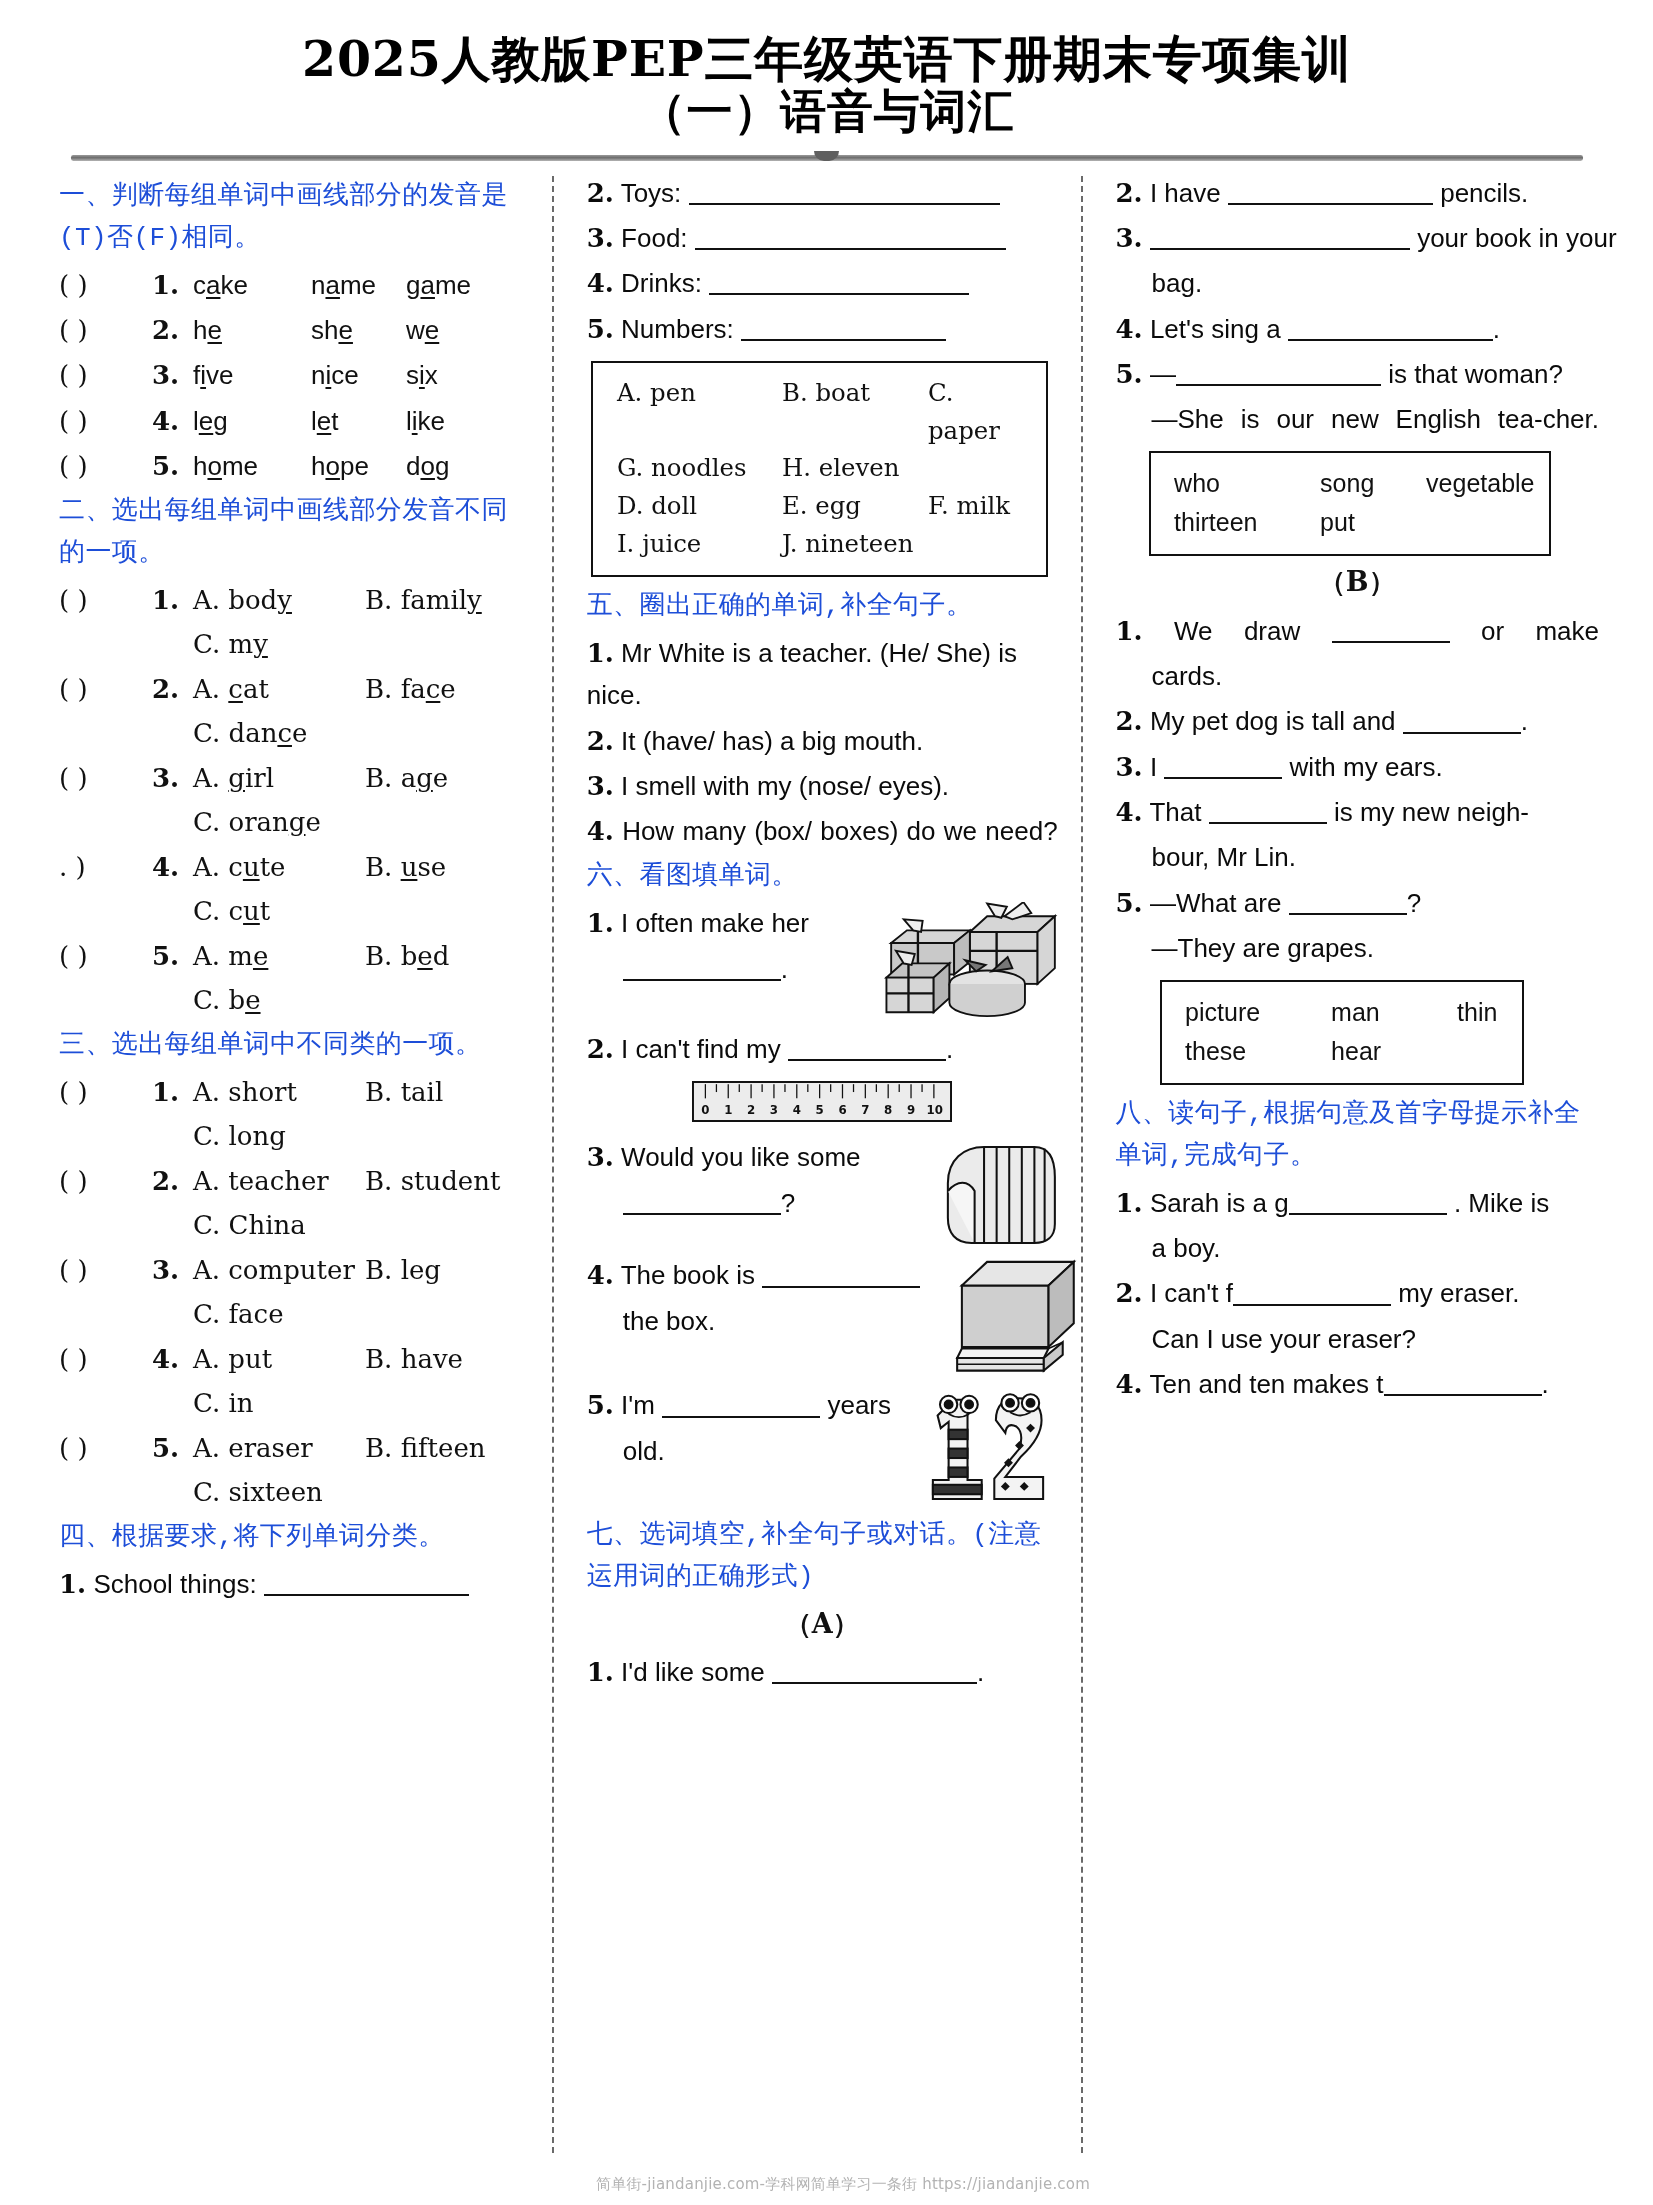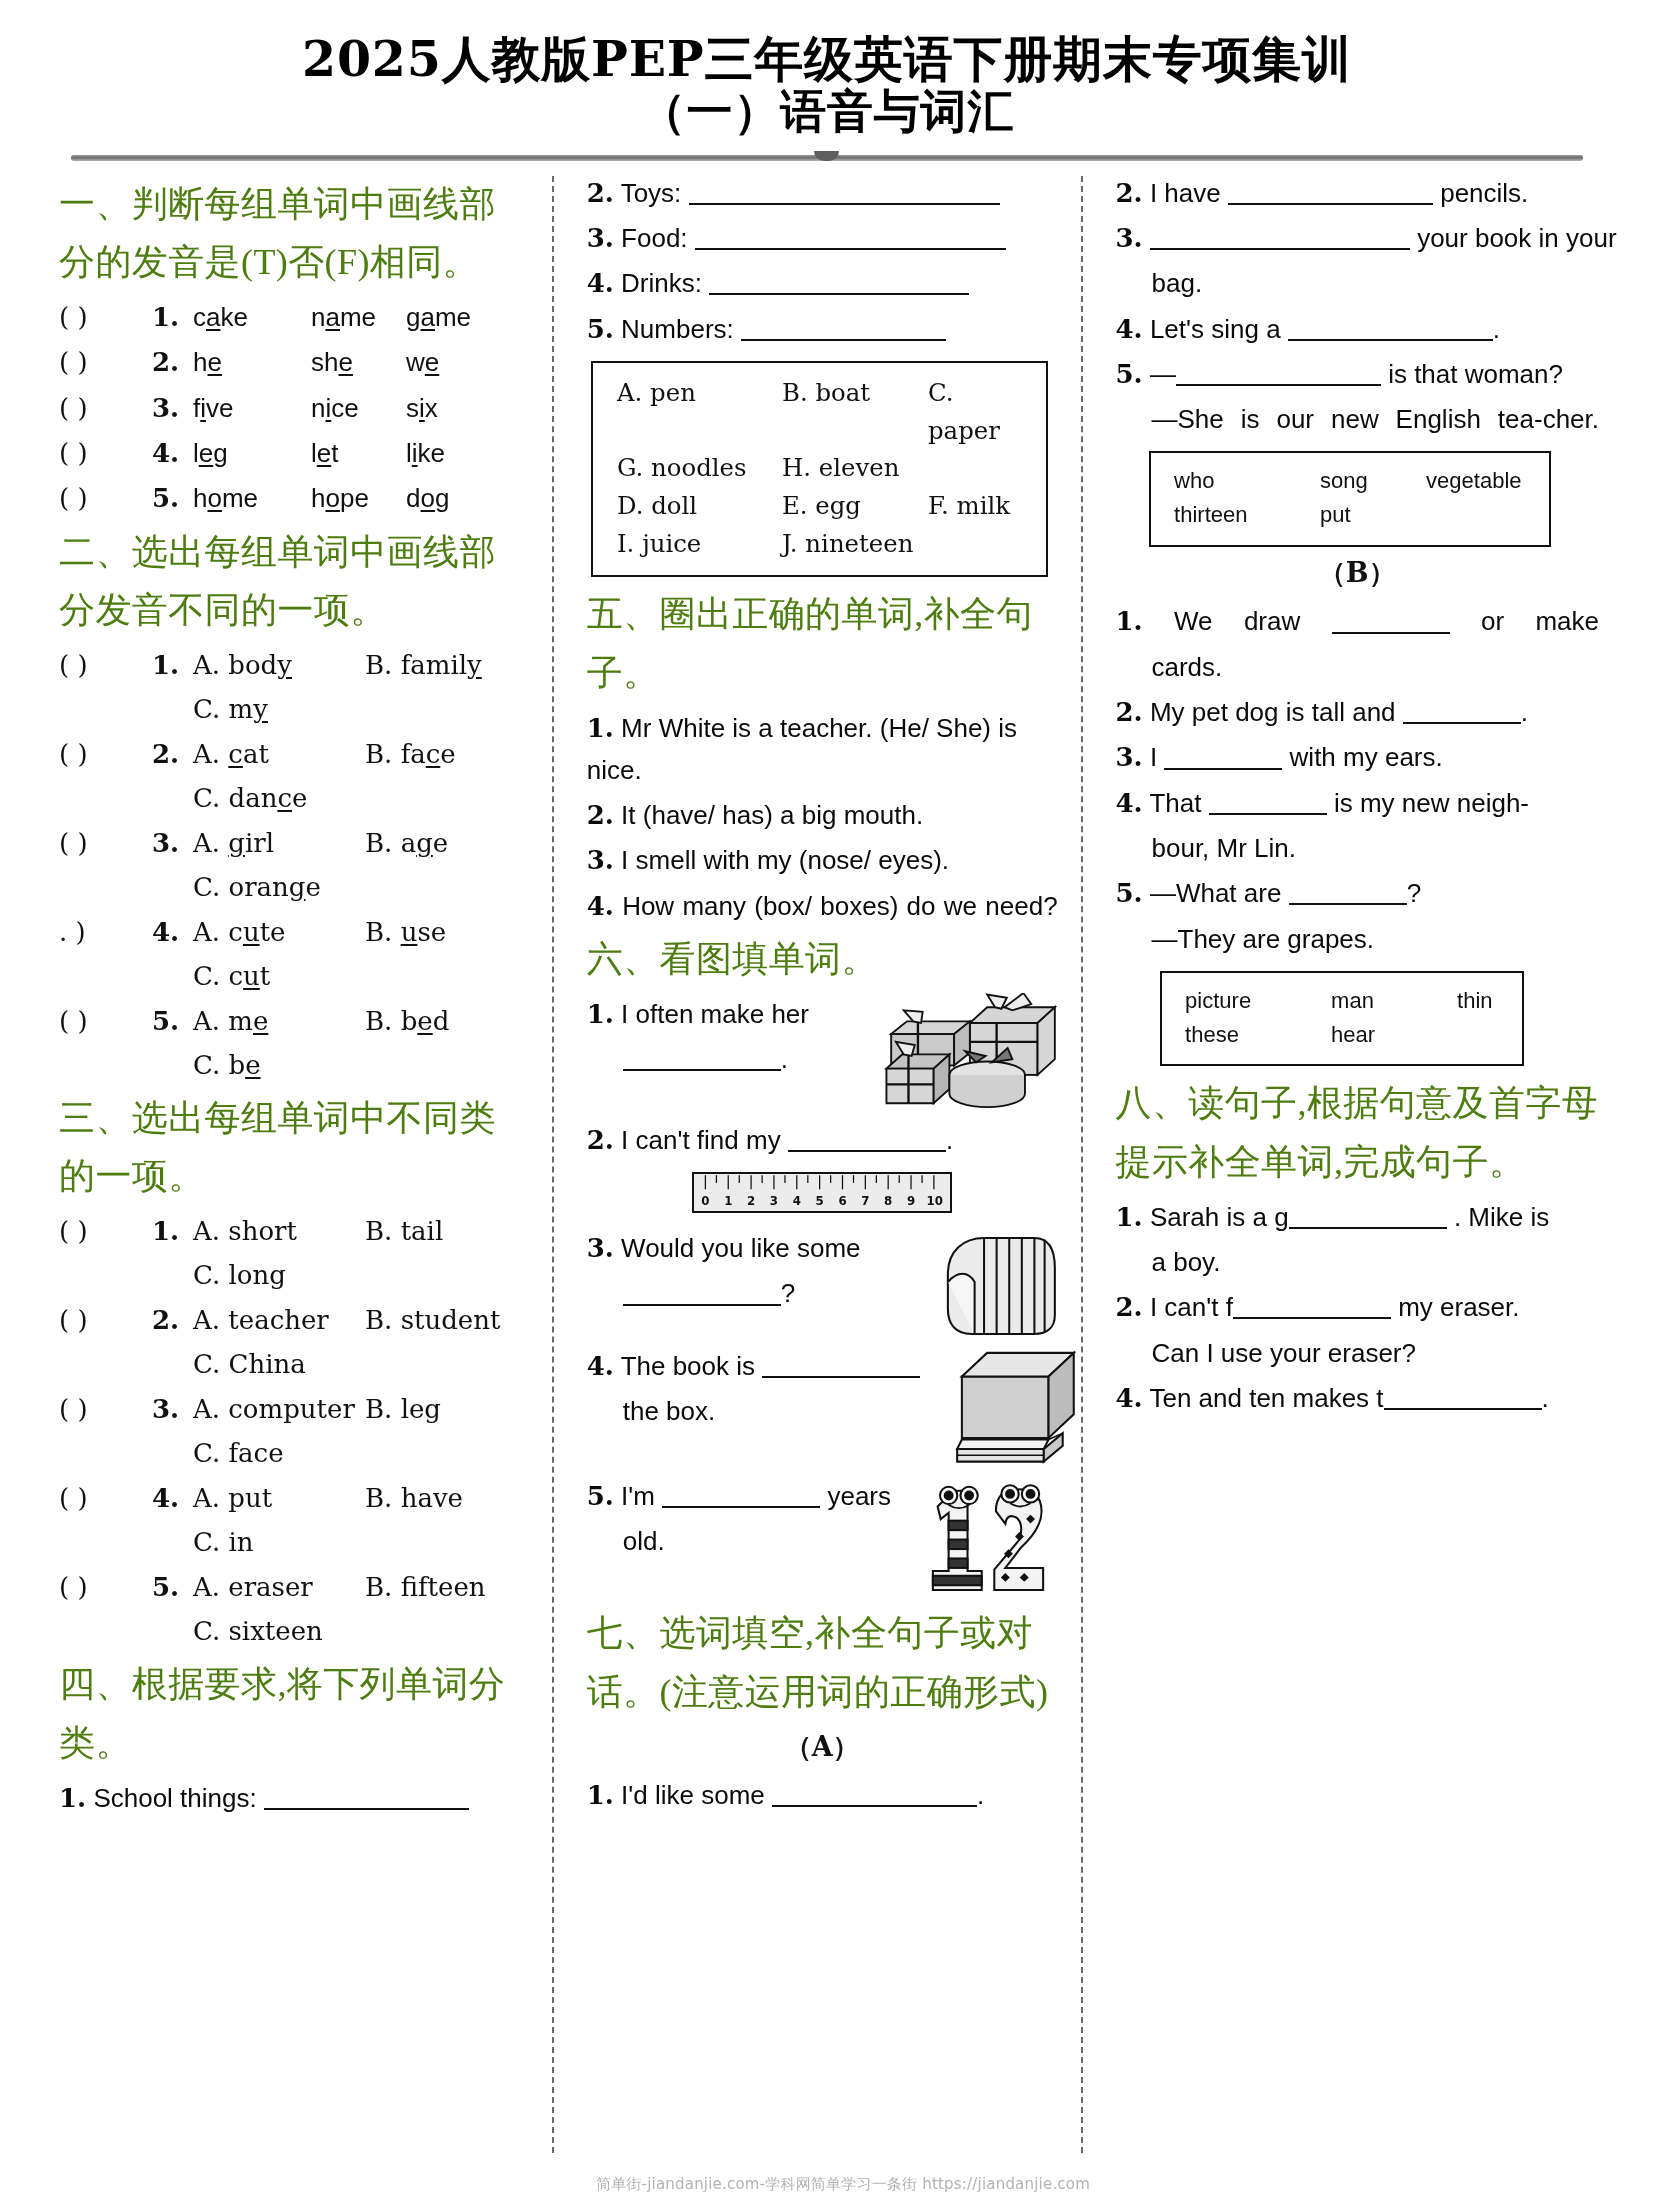--- a/index.html
+++ b/index.html
@@ -54,25 +54,25 @@
   .vdiv{
     width:0.8px;
     margin:4.7px 11px 0 11px;
     border-left:2.4px dashed #6a6a6a;
     flex:0 0 auto;
     height:1977px;
   }
 
   
   .cn{
-    font-family:Liberation Serif, serif;
-    font-size:36px;
+    font-family:Liberation Mono, monospace;
+    font-size:26px;
     line-height:1.62;
     letter-spacing:0.4px;
-    color:#4d7c0f;
+    color:#1d4ed8;
     margin:3.2px 0 4.7px 0;
   }
   .qline{
     font-size:26px;
     line-height:1.62;
     margin:0 0 3.2px 0;
     color:#0b0b0b;
     white-space:nowrap;
   }
   .qline.wrapy{white-space:normal;}
@@ -108,21 +108,21 @@
   
   .wbox{border:2.4px solid #111;padding:11px 17.3px 12.6px 23.6px;margin:11px 0 7.9px 4.7px;box-sizing:border-box;}
   .wbox.b1{width:457px;}
   .wbox.b2{width:402px;margin-left:33px;}
   .wbox.b3{width:364px;margin-left:44px;}
   .wrow{display:flex;font-size:24.4px;line-height:1.55;font-family:"DejaVu Serif","Liberation Serif",serif;}
   .wrow span{display:block;}
   .wbox.b1 .wrow .c1{width:165px;flex:0 0 165px;}
   .wbox.b1 .wrow .c2{width:146px;flex:0 0 146px;}
   .wbox.b1 .wrow .c3{flex:1 1 auto;}
-  .wbox.b2 .wrow, .wbox.b3 .wrow{font-family:"Liberation Sans","DejaVu Sans",sans-serif;font-size:22px;}
+  .wbox.b2 .wrow, .wbox.b3 .wrow{font-family:"Liberation Sans","DejaVu Sans",sans-serif;font-size:25px;}
   .wbox.b2 .wrow .c1{width:146px;flex:0 0 146px;}
   .wbox.b2 .wrow .c2{width:106px;flex:0 0 106px;}
   .wbox.b2 .wrow .c3{flex:1 1 auto;}
   .wbox.b3 .wrow .c1{width:146px;flex:0 0 146px;}
   .wbox.b3 .wrow .c2{width:126px;flex:0 0 126px;}
   .wbox.b3 .wrow .c3{flex:1 1 auto;}
 
   .abhead{text-align:center;font-family:"DejaVu Serif","Liberation Serif",serif;font-weight:bold;font-size:27px;margin:7.9px 0 9.5px 0;}
 
   .indent{padding-left:36px;}

